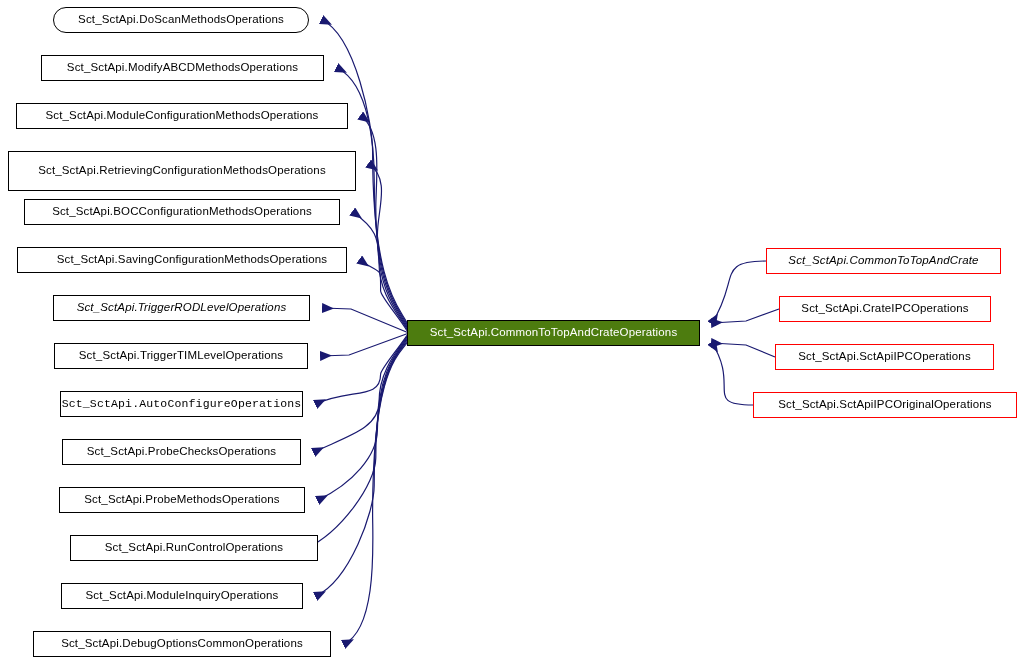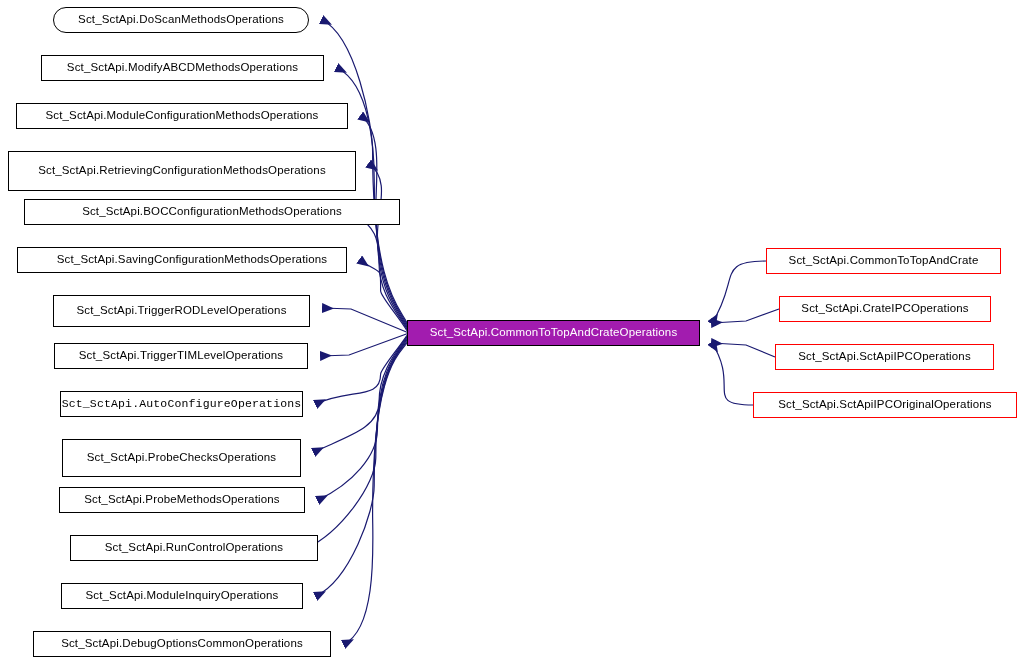--- a/index.html
+++ b/index.html
@@ -36,21 +36,21 @@
     font-size: 11.5px;
     line-height: 1;
     white-space: nowrap;
     letter-spacing: 0.15px;
     background: #ffffff;
     border: 1px solid #000000;
     color: #000000;
     height: 26px;
   }
   .node.base {
-    background: #a21caf;
+    background: #4d7c0f;
     border: 1px solid #000000;
     color: #ffffff;
   }
   .node.derived-red {
     border: 1px solid #ff0000;
     background: #ffffff;
     color: #000000;
   }
   .node-label {
     display: block;
@@ -99,51 +99,51 @@
       </div>
       <div class="node" style="left: 41px; top: 55px; width: 283px; height: 26px;">
         <span class="node-label">Sct_SctApi.ModifyABCDMethodsOperations</span>
       </div>
       <div class="node" style="left: 16px; top: 103px; width: 332px; height: 26px;">
         <span class="node-label">Sct_SctApi.ModuleConfigurationMethodsOperations</span>
       </div>
       <div class="node" style="left: 8px; top: 151px; width: 348px; height: 40px;">
         <span class="node-label">Sct_SctApi.RetrievingConfigurationMethodsOperations</span>
       </div>
-      <div class="node" style="left: 24px; top: 199px; width: 376px; height: 26px;">
+      <div class="node" style="left: 24px; top: 199px; width: 316px; height: 26px;">
         <span class="node-label">Sct_SctApi.BOCConfigurationMethodsOperations</span>
       </div>
       <div class="node" style="left: 17px; top: 247px; width: 330px; height: 26px; padding-left: 20px;">
         <span class="node-label">Sct_SctApi.SavingConfigurationMethodsOperations</span>
       </div>
-      <div class="node" style="left: 53px; top: 295px; width: 257px; height: 32px;">
+      <div class="node" style="left: 53px; top: 295px; width: 257px; height: 26px; font-style: italic;">
         <span class="node-label">Sct_SctApi.TriggerRODLevelOperations</span>
       </div>
       <div class="node" style="left: 54px; top: 343px; width: 254px; height: 26px;">
         <span class="node-label">Sct_SctApi.TriggerTIMLevelOperations</span>
       </div>
       <div class="node" style="left: 60px; top: 391px; width: 243px; height: 26px; font-family: Liberation Mono, monospace;">
         <span class="node-label">Sct_SctApi.AutoConfigureOperations</span>
       </div>
-      <div class="node" style="left: 62px; top: 439px; width: 239px; height: 38px;">
+      <div class="node" style="left: 62px; top: 439px; width: 239px; height: 26px;">
         <span class="node-label">Sct_SctApi.ProbeChecksOperations</span>
       </div>
       <div class="node" style="left: 59px; top: 487px; width: 246px; height: 26px;">
         <span class="node-label">Sct_SctApi.ProbeMethodsOperations</span>
       </div>
       <div class="node" style="left: 70px; top: 535px; width: 248px; height: 26px;">
         <span class="node-label">Sct_SctApi.RunControlOperations</span>
       </div>
       <div class="node" style="left: 61px; top: 583px; width: 242px; height: 26px;">
         <span class="node-label">Sct_SctApi.ModuleInquiryOperations</span>
       </div>
       <div class="node" style="left: 33px; top: 631px; width: 298px; height: 26px;">
         <span class="node-label">Sct_SctApi.DebugOptionsCommonOperations</span>
       </div>
-      <div class="node derived-red" style="left: 766px; top: 248px; width: 235px; height: 26px;">
+      <div class="node derived-red" style="left: 766px; top: 248px; width: 235px; height: 26px; font-style: italic;">
         <span class="node-label">Sct_SctApi.CommonToTopAndCrate</span>
       </div>
       <div class="node derived-red" style="left: 779px; top: 296px; width: 212px; height: 26px;">
         <span class="node-label">Sct_SctApi.CrateIPCOperations</span>
       </div>
       <div class="node derived-red" style="left: 775px; top: 344px; width: 219px; height: 26px;">
         <span class="node-label">Sct_SctApi.SctApiIPCOperations</span>
       </div>
       <div class="node derived-red" style="left: 753px; top: 392px; width: 264px; height: 26px;">
         <span class="node-label">Sct_SctApi.SctApiIPCOriginalOperations</span>

